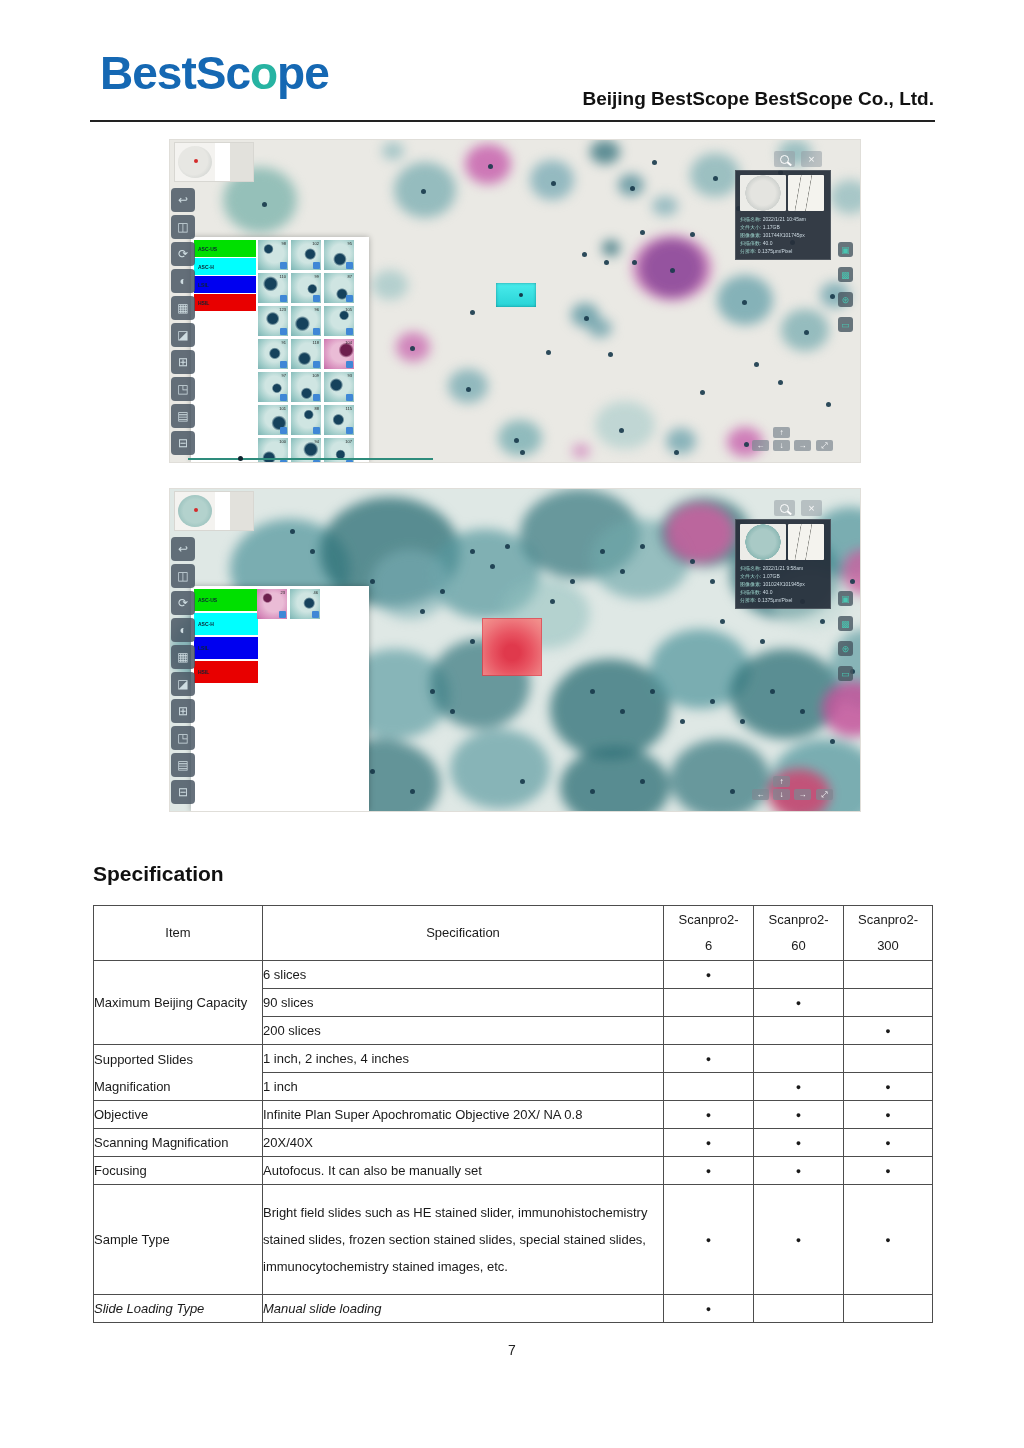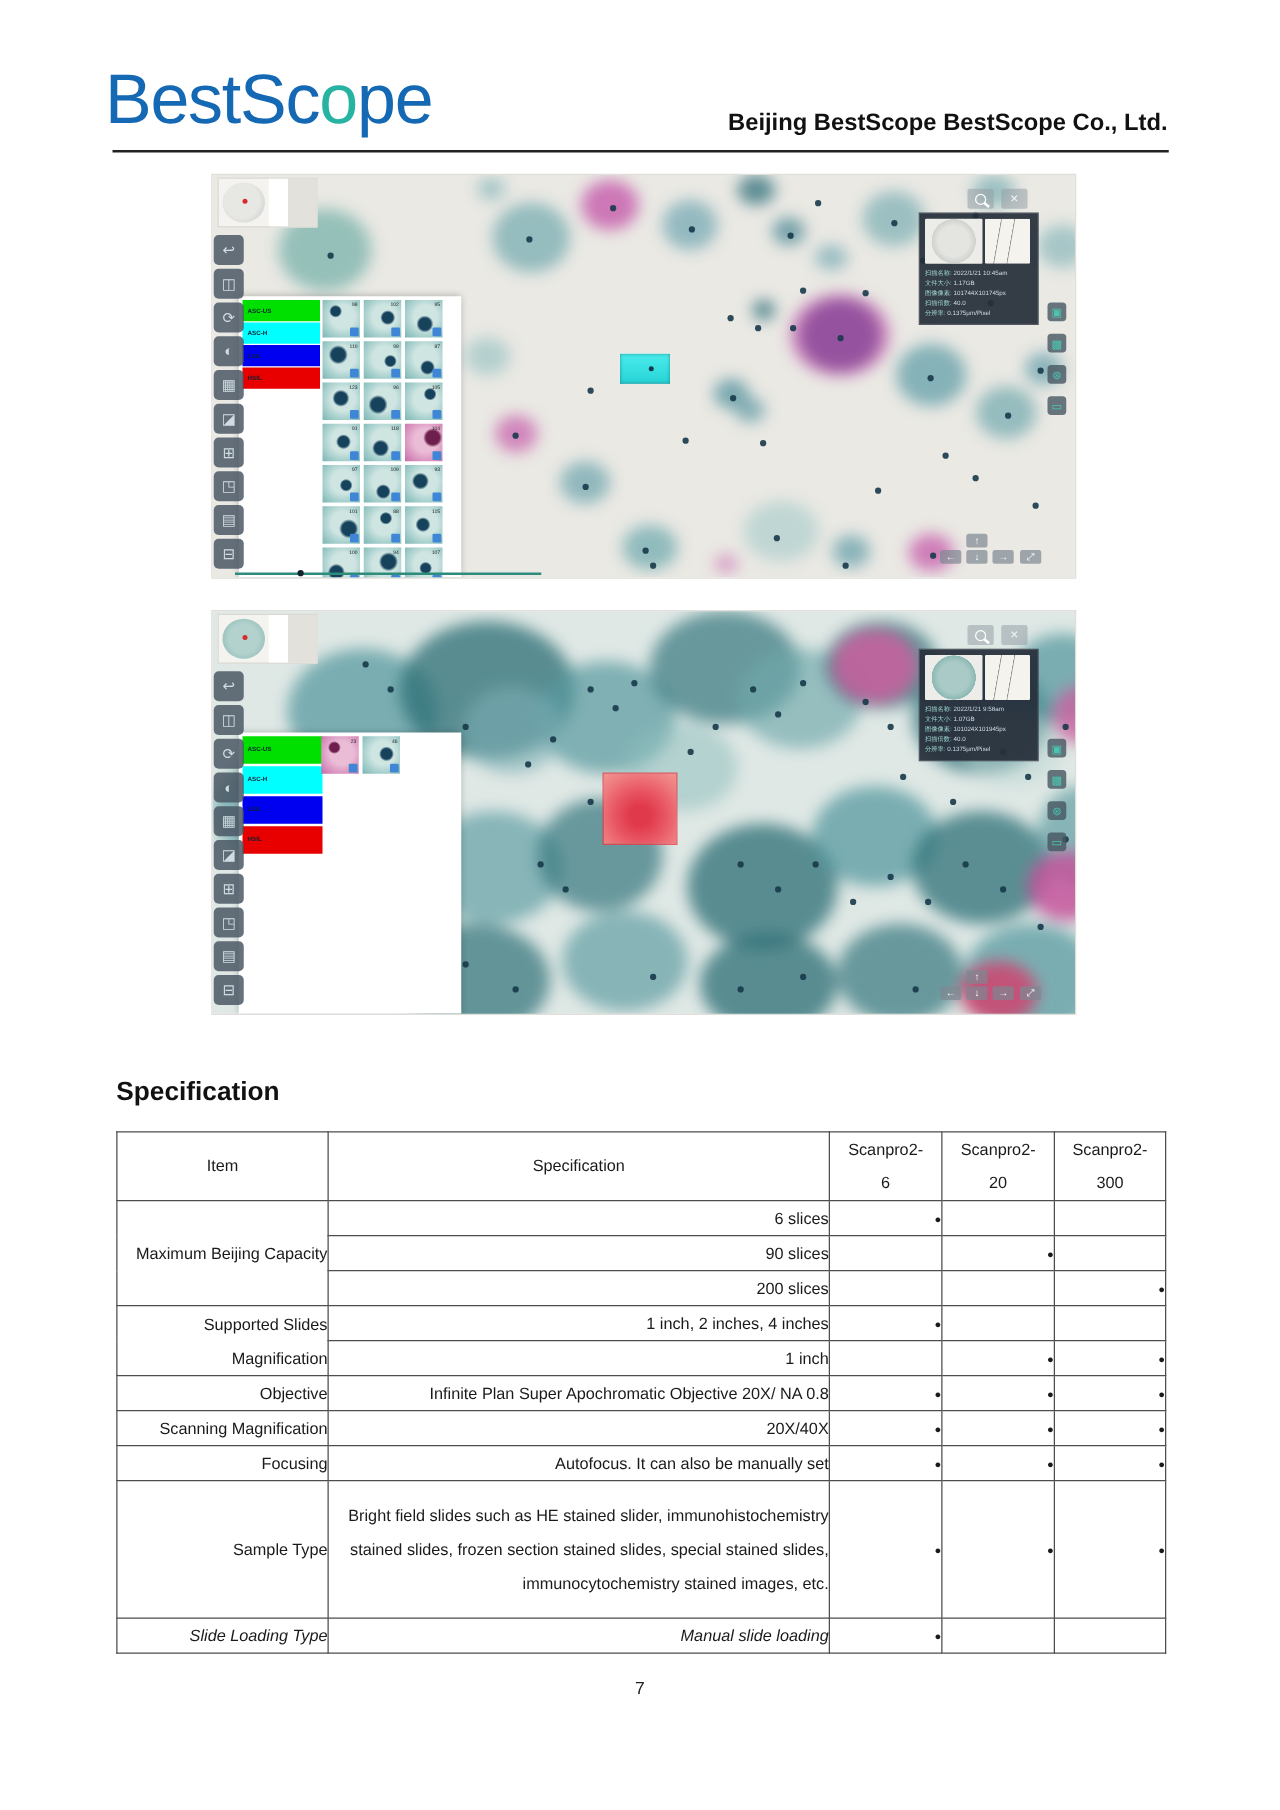--- a/index.html
+++ b/index.html
@@ -1,20 +1,20 @@
 <!DOCTYPE html>
 <html><head>
 <meta charset="utf-8">
 <style>
   html,body{margin:0;padding:0;background:#fff;}
   .page{position:relative;width:1024px;height:1448px;background:#fff;
         font-family:"Liberation Sans",sans-serif;color:#1a1a1a;overflow:hidden;}
 
   
-  .logo{position:absolute;left:84px;top:46px;font-size:56px;font-weight:normal;
+  .logo{position:absolute;left:100px;top:46px;font-size:46px;font-weight:bold;
         letter-spacing:-1px;color:#1568b3;}
   .logo .accent{color:#27b3a2;}
   .company{position:absolute;right:90px;top:88px;font-size:19px;font-weight:bold;color:#111;}
   .hrule{position:absolute;left:90px;top:120px;width:845px;height:2px;background:#222;}
 
   
   .viewer{position:absolute;left:170px;width:690px;height:322px;overflow:hidden;
           outline:1px solid #e0ded9;}
   #viewer1{top:140px;background:#eae9e4;}
   #viewer2{top:489px;background:#dfe8e5;}
@@ -91,21 +91,21 @@
   .nav-expand{left:646px;top:300px;}
 
   .slider-line{position:absolute;left:18px;bottom:2px;width:245px;height:2px;background:#2e8c7c;z-index:9;}
   .slider-dot{position:absolute;left:50px;top:-2px;width:5px;height:5px;border-radius:50%;background:#10232e;}
 
   
   .section-title{position:absolute;left:93px;top:862px;font-size:21px;font-weight:bold;color:#111;}
   #spec-table{position:absolute;left:93px;top:905px;width:839px;border-collapse:collapse;
         font-size:13px;color:#1a1a1a;table-layout:fixed;}
   #spec-table td,#spec-table th{border:1px solid #4d4d4d;padding:0;vertical-align:middle;
-        font-weight:normal;text-align:right;}
+        font-weight:normal;}
   #spec-table th{text-align:center;line-height:26px;}
   .cell-item{text-align:left;padding:2px 6px 2px 9px;line-height:27px;}
   .cell-spec{text-align:left;padding:2px 8px 2px 12px;line-height:27px;}
   .cell-dot{text-align:center;font-size:9px;}
 
   .footer-page{position:absolute;left:0;top:1342px;width:1024px;text-align:center;font-size:14px;color:#222;}
 </style>
 </head>
 <body>
 
@@ -533,21 +533,21 @@
       <thead>
         <tr style="height: 55px;">
           <th>Item</th>
           <th>Specification</th>
           <th>
             <div>Scanpro2-</div>
             <div>6</div>
           </th>
           <th>
             <div>Scanpro2-</div>
-            <div>20</div>
+            <div>60</div>
           </th>
           <th>
             <div>Scanpro2-</div>
             <div>300</div>
           </th>
         </tr>
       </thead>
       <tbody>
         <tr style="height: 28px;">
           <td class="cell-item" rowspan="3">Maximum Beijing Capacity</td>

